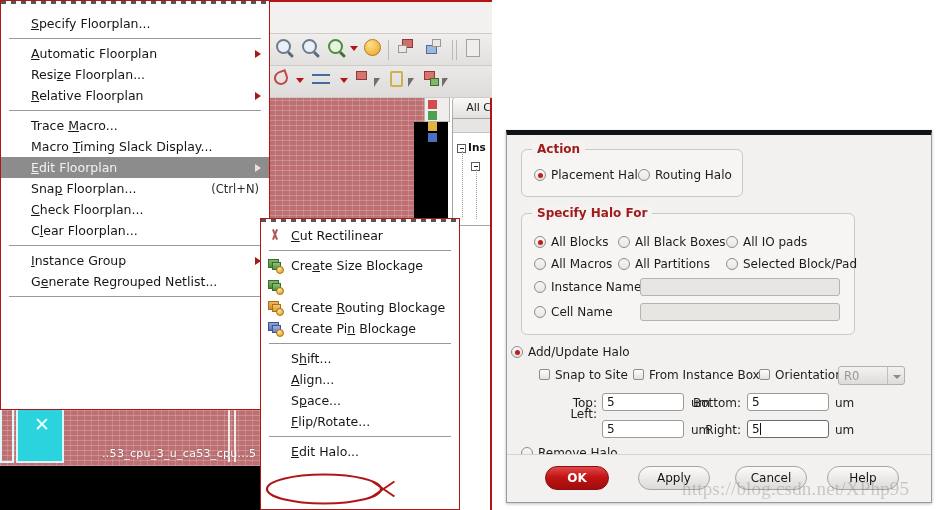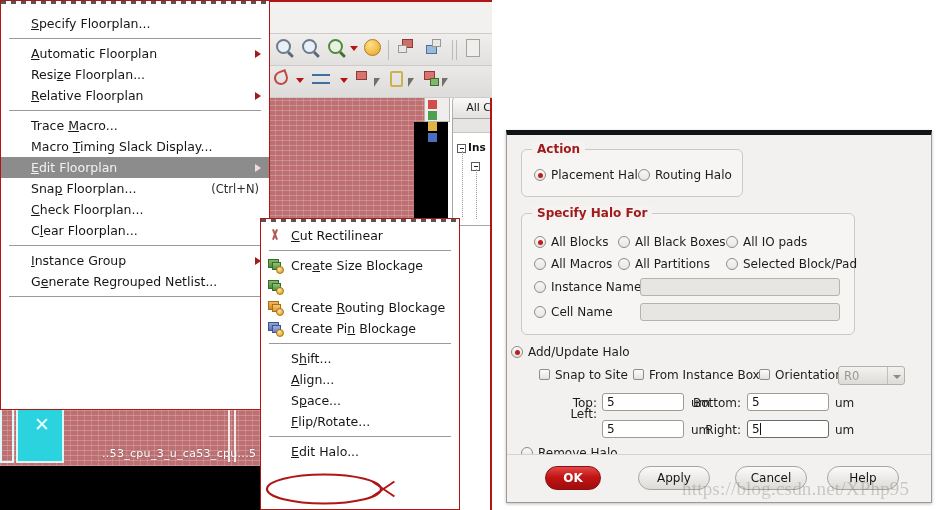--- a/index.html
+++ b/index.html
@@ -584,21 +584,21 @@
 
     <div class="flabel" style="left:158px; top:288px; width:76px;">Right:</div>
     <div class="tfield focus" style="left:240px; top:285px; width:82px;"><span>5</span><span class="caret"></span></div>
     <div class="unit" style="left:328px; top:288px;">um</div>
 
     <div class="opt" style="left:14px; top:311px;">
       <span class="radio lite"></span><span>Remove Halo</span>
     </div>
 
     <div class="btnbar">
-      <div class="btn primary" style="left:38px; width:56px;">OK</div>
+      <div class="btn primary" style="left:38px; width:64px;">OK</div>
       <div class="btn" style="left:131px; width:72px;">Apply</div>
       <div class="btn" style="left:228px; width:72px;">Cancel</div>
       <div class="btn" style="left:320px; width:72px;">Help</div>
     </div>
   </div>
 
   <div class="watermark">https://blog.csdn.net/XPhp95</div>
 </div>
 
 </body></html>

